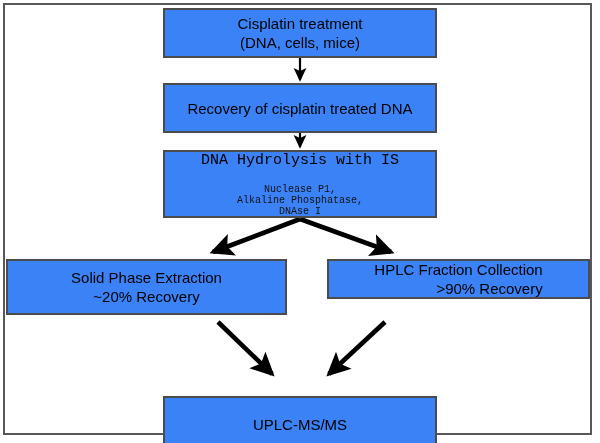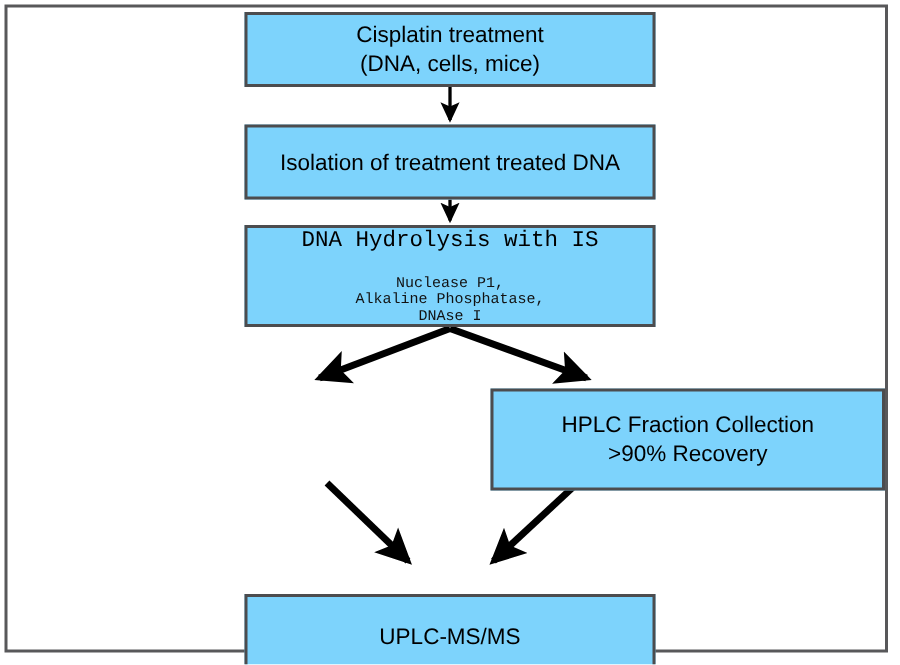--- a/index.html
+++ b/index.html
@@ -29,21 +29,21 @@
   }
   #svg-layer {
     position: absolute;
     left: 0;
     top: 0;
     width: 600px;
     height: 443px;
   }
   .node {
     position: absolute;
-    background: #7dd3fc;
+    background: #3b82f6;
     border: 2px solid #4c4c4e;
     box-sizing: border-box;
     display: flex;
     flex-direction: column;
     align-items: center;
     justify-content: center;
     text-align: center;
     color: #000000;
     z-index: 3;
   }
@@ -58,21 +58,21 @@
     line-height: 11px;
     white-space: pre-line;
     color: #111111;
     margin-top: 14px;
   }
   
   #node-treatment   { left: 163px; top: 8px;   width: 274px; height: 50px; }
   #node-isolation   { left: 163px; top: 83px;  width: 274px; height: 50px; }
   #node-hydrolysis  { left: 163px; top: 150px; width: 274px; height: 68px; font-family: Liberation Mono, monospace; }
   #node-spe         { left: 6px;   top: 259px; width: 281px; height: 56px; }
-  #node-hplc        { left: 327px; top: 259px; width: 263px; height: 68px; }
+  #node-hplc        { left: 327px; top: 259px; width: 263px; height: 40px; text-align: right; }
   #node-uplc        { left: 163px; top: 396px; width: 274px; height: 57px; }
 </style>
 </head>
 <body>
 
 <div id="canvas">
 
   <div id="frame"></div>
 
   <svg id="svg-layer" viewBox="0 0 600 443" xmlns="http://www.w3.org/2000/svg">
@@ -97,30 +97,34 @@
 
     <line x1="385" y1="322" x2="329" y2="374" stroke="#000000" stroke-width="4.6" marker-end="url(#arrowhead-big)"></line>
   </svg>
 
   <div class="node" id="node-treatment">
     <div class="node-title">Cisplatin treatment
 (DNA, cells, mice)</div>
   </div>
 
   <div class="node" id="node-isolation">
-    <div class="node-title">Isolation of treatment treated DNA</div>
+    <div class="node-title">Recovery of cisplatin treated DNA</div>
   </div>
 
   <div class="node" id="node-hydrolysis">
     <div class="node-title">DNA Hydrolysis with IS</div>
     <div class="node-sub">Nuclease P1,
 Alkaline Phosphatase,
 DNAse I</div>
   </div>
 
+  <div class="node" id="node-spe">
+    <div class="node-title">Solid Phase Extraction
+~20% Recovery</div>
+  </div>
 
   <div class="node" id="node-hplc">
     <div class="node-title">HPLC Fraction Collection
 &gt;90% Recovery</div>
   </div>
 
   <div class="node" id="node-uplc">
     <div class="node-title">UPLC-MS/MS</div>
   </div>
 

